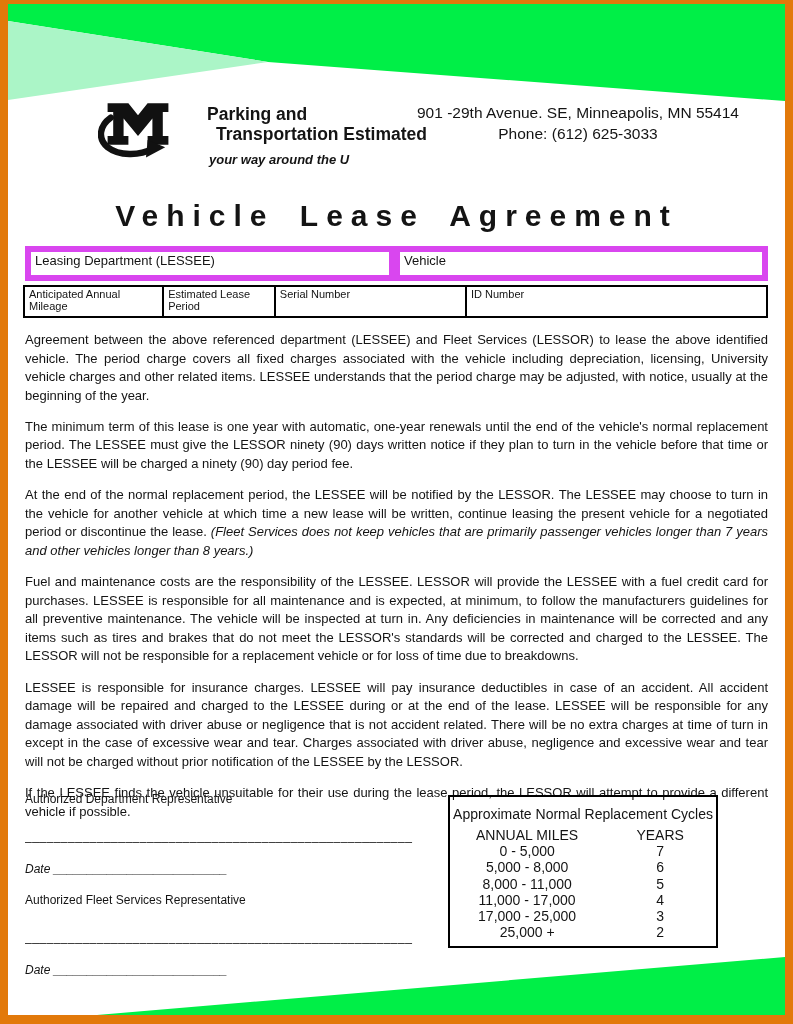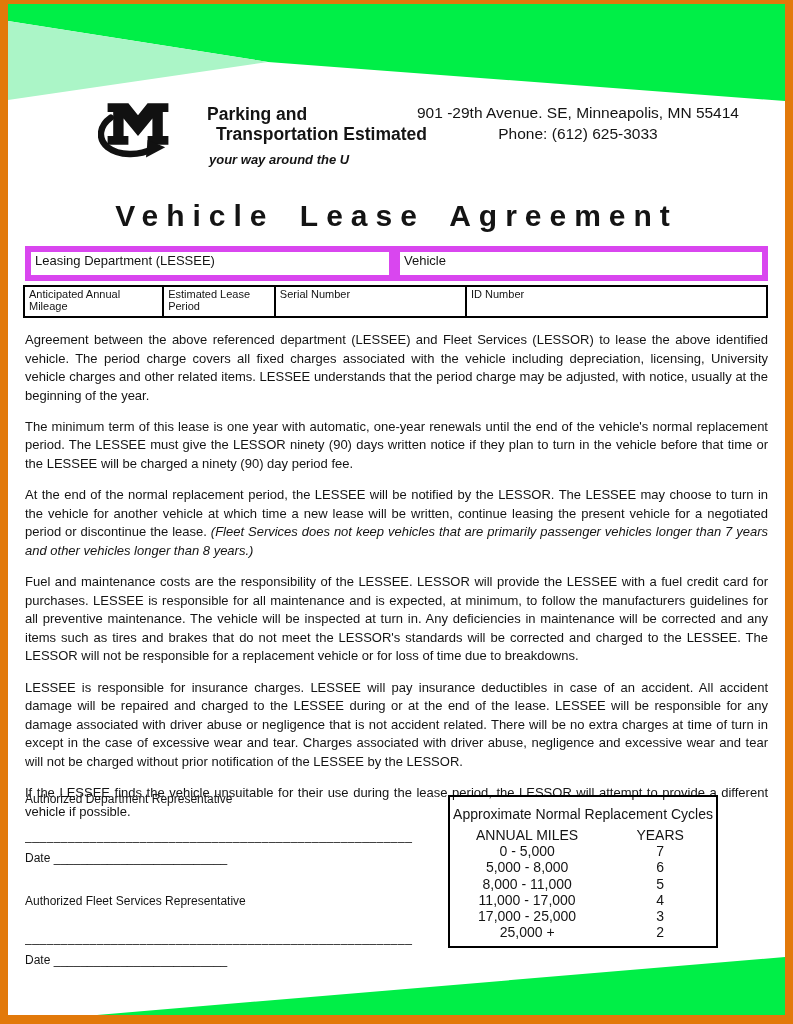--- a/index.html
+++ b/index.html
@@ -44,22 +44,22 @@
   .c-idn { flex:1; margin-left:-2px; }
 
   
   .paras { position:absolute; left:25px; top:331px; width:743px; font-size:13px; line-height:18.6px; text-align:justify; }
   .paras p { margin:0 0 12.5px 0; }
   .ital { font-style:italic; }
 
   
   .sig { position:absolute; left:25px; top:792px; width:390px; font-size:12px; }
   .sig-line { margin-top:23px; white-space:nowrap; overflow:hidden; letter-spacing:0.5px; }
-  .date-row { margin-top:8px; white-space:nowrap; overflow:hidden; }
-  .sig-label2 { margin-top:29px; }
+  .date-row { margin-top:19px; white-space:nowrap; overflow:hidden;font-style:italic; }
+  .sig-label2 { margin-top:17px; }
 
   
   .cycles { position:absolute; left:448px; top:795px; width:270px; height:153px;
             border:2px solid #000; box-sizing:border-box; padding-top:9px; font-size:14px; }
   .cycles-title { text-align:center; margin-bottom:5px; }
   .cyc-grid { width:100%; }
   .cyc-row { display:flex; line-height:16.2px; }
   .cyc-miles { width:58%; text-align:center; }
   .cyc-years { width:42%; text-align:center; }
 </style>

